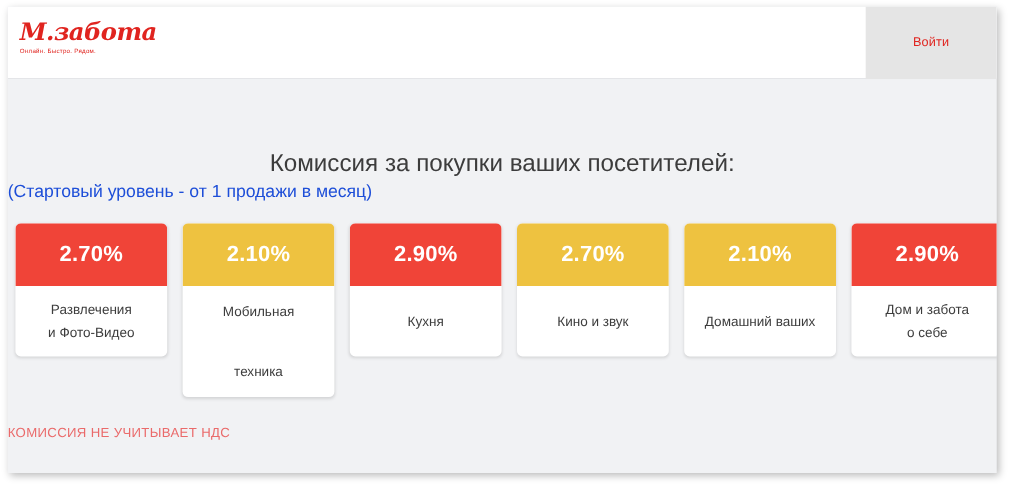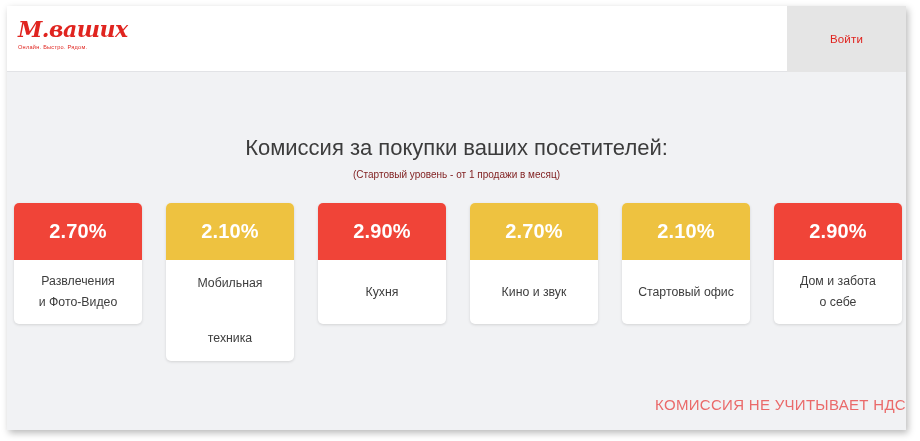--- a/index.html
+++ b/index.html
@@ -122,39 +122,38 @@
     font-size: 22px;
     color: #3c3c3c;
     line-height: 28px;
     white-space: nowrap;
   }
   .subhead {
     position: absolute;
     left: 0;
     top: 93px;
     width: 899px;
-    text-align: center;
-    font-size: 10px;
-    color: #7f1d1d;
+    font-size: 16px;
+    color: #1d4ed8;
     line-height: 20px;
     white-space: nowrap;
   }
 
   
   .cards {
     position: absolute;
     left: 3px;
     top: 131px;
     width: 893px;
     height: 170px;
   }
   .card {
     position: absolute;
     top: 0;
-    width: 128px;
+    width: 138px;
     background: #ffffff;
     border-radius: 5px;
     box-shadow: 0 1px 3px rgba(0,0,0,0.13);
     overflow: hidden;
     cursor: pointer;
   }
   .card-head {
     height: 57px;
     display: flex;
     align-items: center;
@@ -187,37 +186,37 @@
   .card.c4 { left: 460px; }
   .card.c4 .card-body { height: 64px; line-height: 21px; }
   .card.c5 { left: 612px; }
   .card.c5 .card-body { height: 64px; line-height: 21px; }
   .card.c6 { left: 764px; }
   .card.c6 .card-body { height: 64px; line-height: 21px; }
 
   .footnote {
     position: absolute;
     left: 0;
-    top: 324px;
-    width: 899px;
-    text-align: right;
-    font-size: 15px;
+    top: 314px;
+    width: 899px;
+    text-align: left;
+    font-size: 12px;
     letter-spacing: 0.3px;
     color: #ea6a6a;
     white-space: nowrap;
   }
 </style>
 </head>
 <body>
 
 <div class="window-frame">
 
   <div class="site-header">
     <a class="brand" href="#">
-      <span class="brand-wordmark" style="color: rgb(224, 36, 31);">М.ваших</span>
+      <span class="brand-wordmark" style="color: rgb(224, 36, 31);">М.забота</span>
       <span class="brand-tagline" style="color: rgb(224, 36, 31);">Онлайн. Быстро. Рядом.</span>
     </a>
 
     <div class="header-actions">
       <button class="hdr-btn ghost" style="color: rgb(224, 36, 31);">Войти</button>
     </div>
   </div>
 
   <div class="content">
 
@@ -252,21 +251,21 @@
       <div class="card c4">
         <div class="card-head" style="background: rgb(238, 194, 64);">2.70%</div>
         <div class="card-body">
           <span>Кино и звук</span>
         </div>
       </div>
 
       <div class="card c5">
         <div class="card-head" style="background: rgb(238, 194, 64);">2.10%</div>
         <div class="card-body">
-          <span>Стартовый офис</span>
+          <span>Домашний ваших</span>
         </div>
       </div>
 
       <div class="card c6">
         <div class="card-head" style="background: rgb(240, 68, 56);">2.90%</div>
         <div class="card-body">
           <span>Дом и забота</span>
           <span>о себе</span>
         </div>
       </div>

